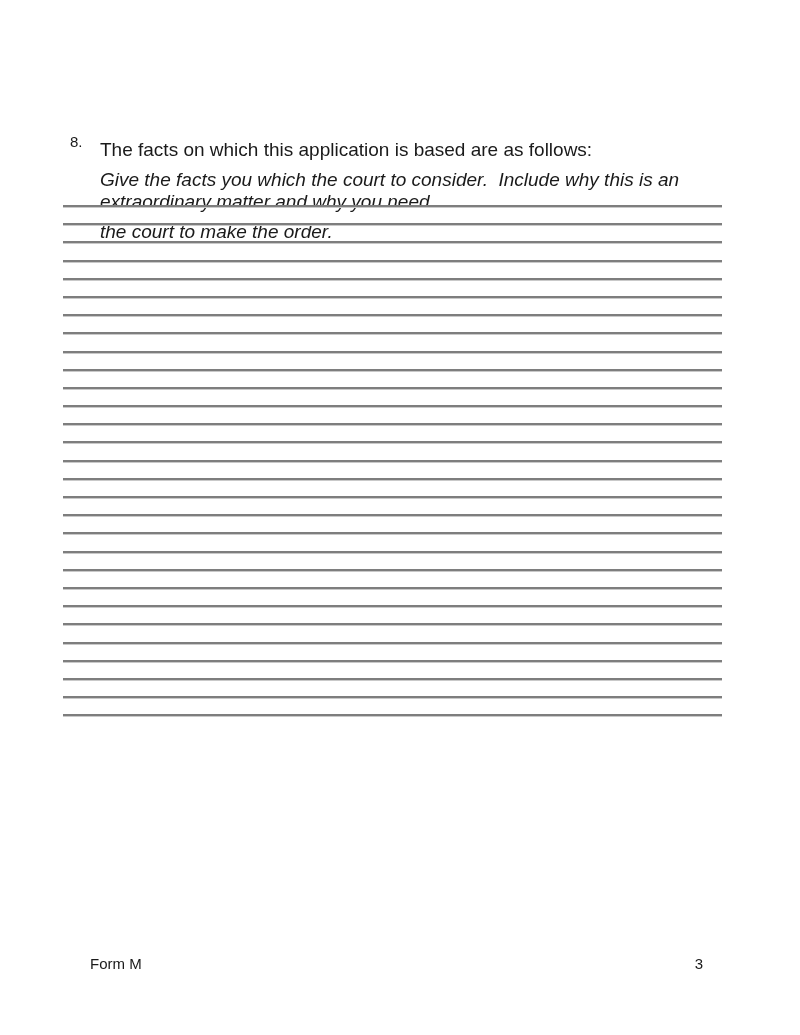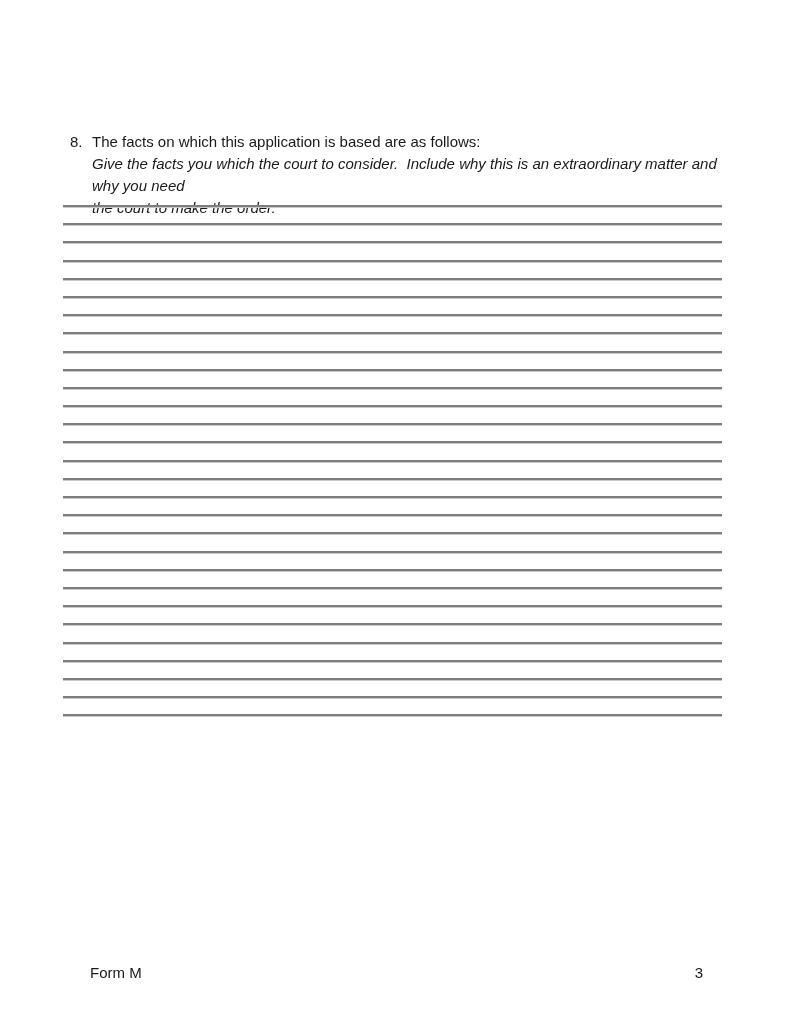--- a/index.html
+++ b/index.html
@@ -29,22 +29,22 @@
     flex: 0 0 29px;
     padding-left: 7px;
     box-sizing: border-box;
     font-size: 15px;
     line-height: 22px;
   }
   .q-text {
     flex: 1 1 auto;
   }
   .q-text p {
-    margin: 0;
-    font-size: 15px;
+    margin: 8px;
+    font-size: 19px;
     line-height: 22px;
     white-space: pre-wrap;
   }
   .q-text p.instruction {
     font-style: italic;
   }
   .answer-lines {
     position: absolute;
     top: 205px;
     left: 63px;
@@ -60,21 +60,20 @@
   }
   .footer {
     position: absolute;
     top: 954px;
     left: 90px;
     right: 97px;
     display: flex;
     justify-content: space-between;
     font-size: 15px;
     line-height: 20px;
-    margin-top: 9px;
   }
 </style>
 </head>
 <body>
 
 <div class="page">
 
   <div class="question-block">
     <span class="q-num">8.</span>
     <div class="q-text">

